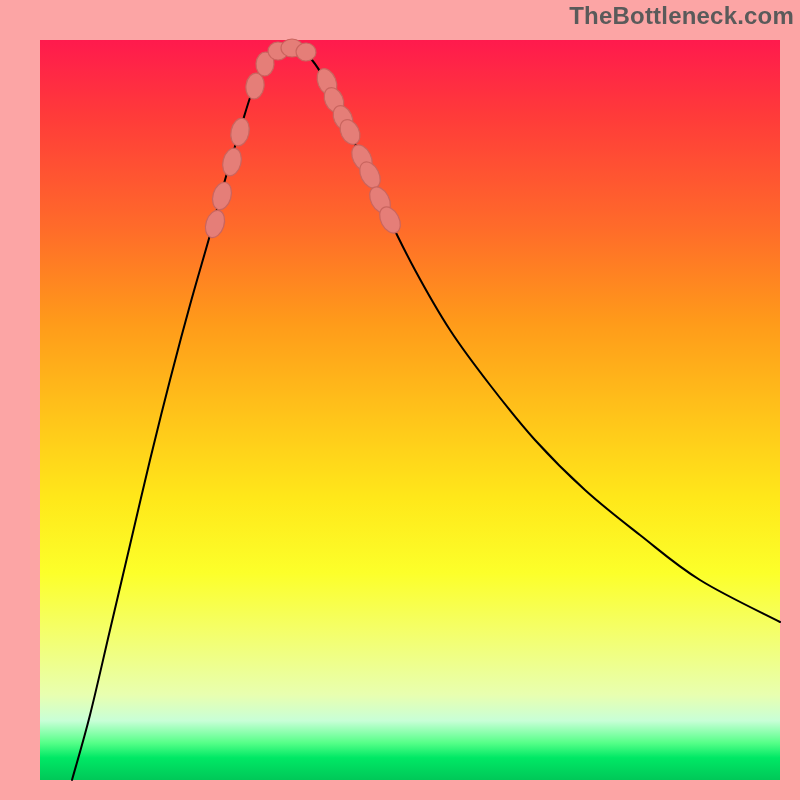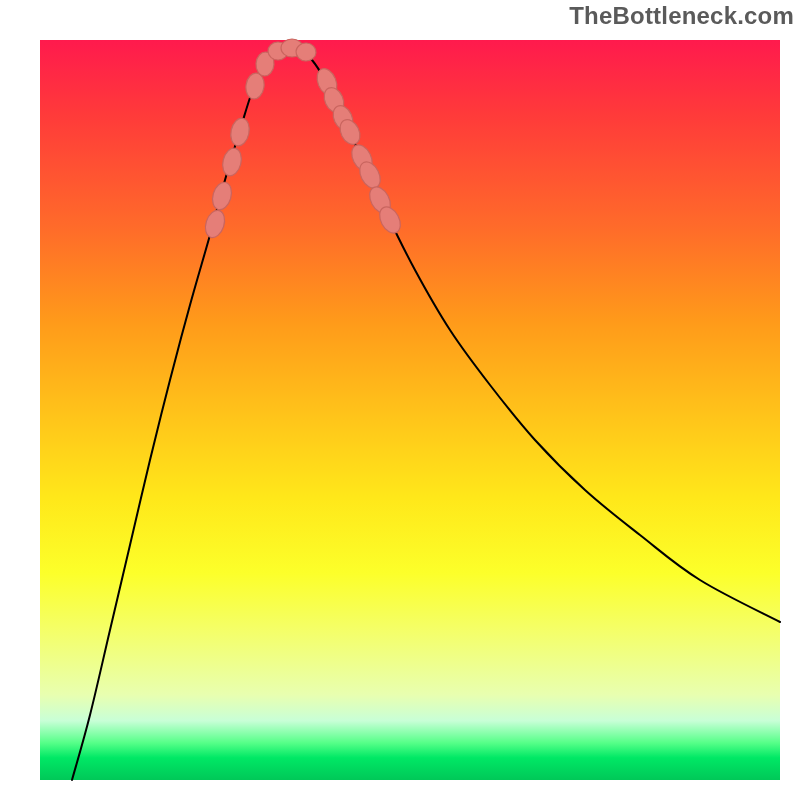--- a/index.html
+++ b/index.html
@@ -9,21 +9,21 @@
     height: 800px;
     background: #000;
     overflow: hidden;
   }
   .frame {
     position: absolute;
     left: 0;
     top: 0;
     width: 800px;
     height: 800px;
-    background: #ffffff;
+    background: #fca5a5;
     text-decoration: underline;
   }
   .plot {
     position: absolute;
     left: 40px;
     top: 40px;
     width: 740px;
     height: 740px;
     background: linear-gradient(to bottom,
       #ff1a4d 0%,

